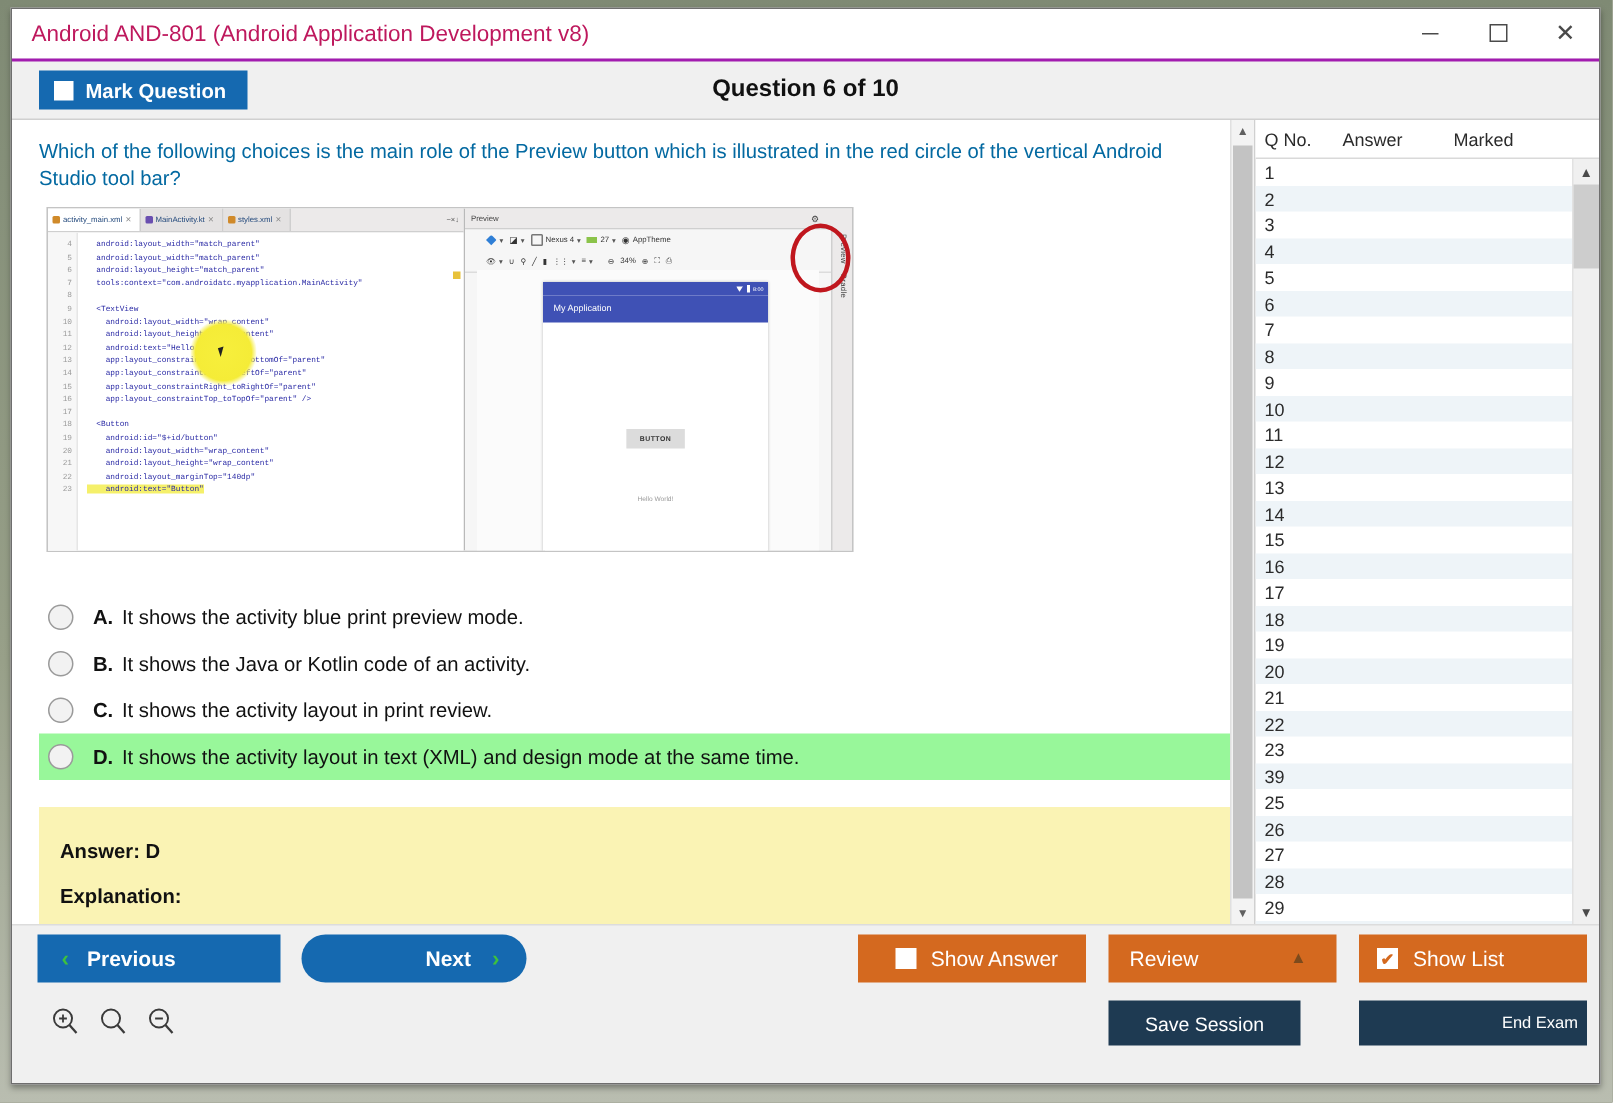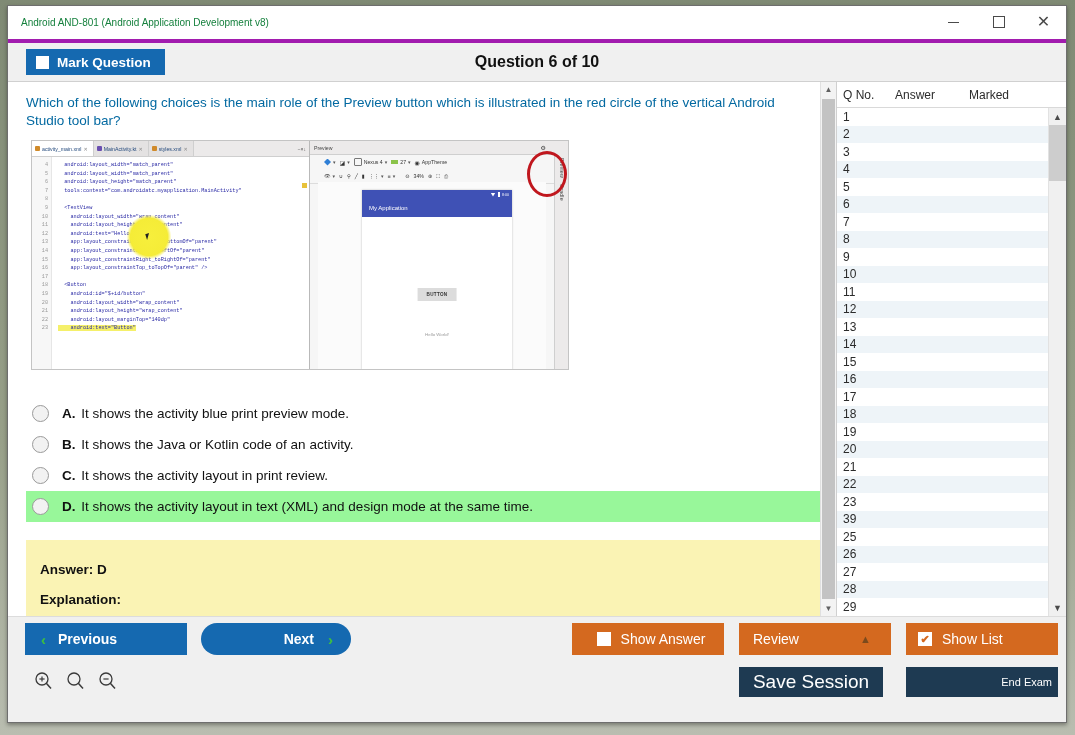--- a/index.html
+++ b/index.html
@@ -31,22 +31,22 @@
   .titlebar {
     height: 32px;
     background: #ffffff;
     display: flex;
     align-items: center;
     flex: 0 0 auto;
     border-bottom: 1px solid #ffffff;
   }
   .title-text {
     padding-left: 13px;
-    font-size: 10px;
-    color: #15803d;
+    font-size: 15px;
+    color: #be185d;
     white-space: nowrap;
   }
   .win-buttons {
     margin-left: auto;
     display: flex;
     height: 32px;
   }
   .win-btn {
     width: 45px;
     height: 32px;
@@ -58,21 +58,21 @@
     cursor: default;
   }
   .glyph-min { width:11px; height:1px; background:#4a4a4a; display:block; }
   .glyph-max { width:10px; height:10px; border:1px solid #4a4a4a; display:block; }
   .glyph-close { font-size:16px; line-height:1; color:#4a4a4a; font-family:"DejaVu Sans", sans-serif; }
 
   
   .headerbar {
     height: 38px;
     background: #f0f0f0;
-    border-top: 4px solid #a21caf;
+    border-top: 2px solid #a21caf;
     border-bottom: 1px solid #d0d0d0;
     display: flex;
     align-items: center;
     position: relative;
     flex: 0 0 auto;
   }
   .mark-question-btn {
     margin-left: 18px;
     height: 26px;
     background: #1569b0;
@@ -368,21 +368,21 @@
   .btn-next { position:absolute; left:193px; top:6px; width:150px; height:32px; justify-content:flex-end; padding-right:18px; gap:14px;border-radius:16px;}
   .btn-showanswer { position:absolute; left:564px; top:6px; width:152px; height:32px; gap:10px; padding-left:12px; font-size:14px;justify-content:center;}
   .btn-review { position:absolute; left:731px; top:6px; width:152px; height:32px; padding-left:14px; font-size:14px;}
   .btn-review .caret { margin-left:auto; margin-right:14px; color:#7c4a1c; font-size:11px;}
   .btn-showlist { position:absolute; left:898px; top:6px; width:152px; height:32px; gap:10px; padding-left:12px; font-size:14px;}
   .cb-checked {
     width:14px;height:14px;background:#ffffff;color:#d4691f;
     display:flex;align-items:center;justify-content:center;font-size:11px;font-weight:bold;
     flex:0 0 auto;
   }
-  .btn-save { position:absolute; left:731px; top:50px; width:144px; height:30px; justify-content:center; font-size:19px;}
+  .btn-save { position:absolute; left:731px; top:50px; width:128px; height:30px; justify-content:center; font-size:13px;}
   .btn-end  { position:absolute; left:898px; top:50px; width:152px; height:30px; justify-content:flex-end; font-size:11px;}
   .zoom-tools { position:absolute; left:22px; top:50px; display:flex; gap:6px; align-items:center;}
   .zicon { width:26px;height:26px; display:flex;align-items:center;justify-content:center; cursor:pointer; position:relative;}
   .zicon svg { display:block; }
 </style>
 </head>
 <body>
 
 <div id="app-window">
   <div class="win-frame">

